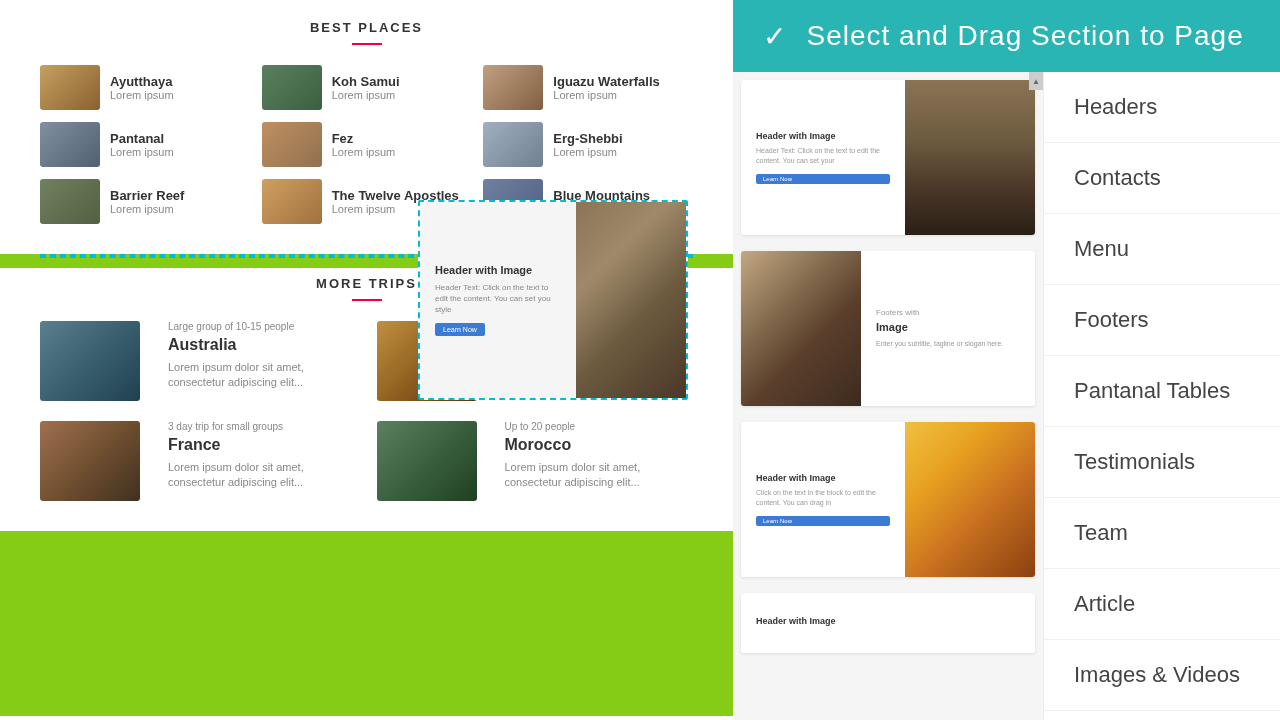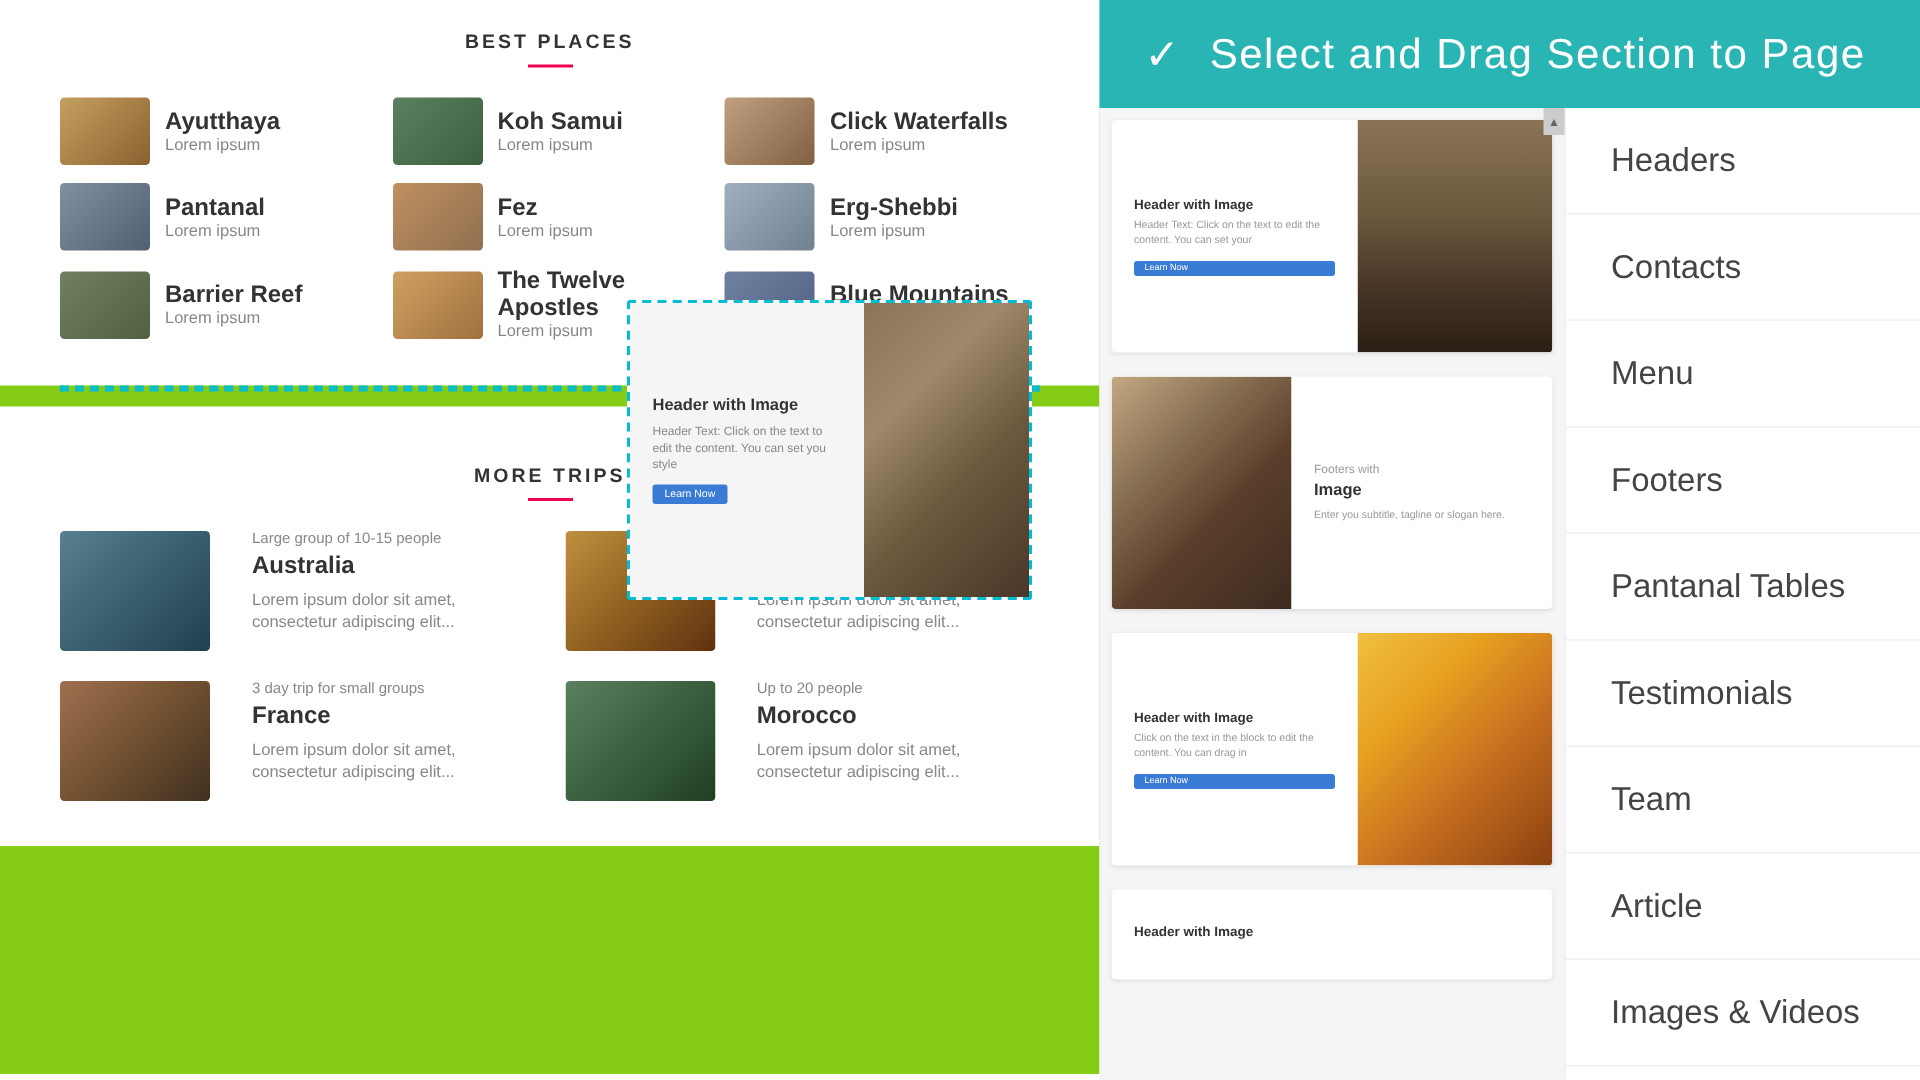--- a/index.html
+++ b/index.html
@@ -51,21 +51,21 @@
 
     .place-thumb {
       width: 60px;
       height: 45px;
       border-radius: 3px;
       flex-shrink: 0;
       object-fit: cover;
     }
 
     .place-name {
-      font-size: 16px;
+      font-size: 13px;
       font-weight: bold;
       color: #333;
     }
 
     .place-lorem {
       font-size: 11px;
       color: #888;
     }
 
     
@@ -140,21 +140,21 @@
 
     .drag-preview-img {
       width: 100%;
       height: 100%;
       background: linear-gradient(135deg, #8b7355 0%, #a0896b 30%, #6b5a3e 60%, #4a3728 100%);
     }
 
     
     .more-trips {
       background: white;
-      padding: 38px 40px 30px;
+      padding: 8px 40px 30px;
       margin-top: 5px;
     }
 
     .trips-grid {
       display: grid;
       grid-template-columns: 1fr 1fr;
       gap: 20px;
       margin-top: 15px;
     }
 
@@ -413,21 +413,21 @@
         <div class="place-thumb place-img-2"></div>
         <div>
             <div class="place-name">Koh Samui</div>
             <div class="place-lorem">Lorem ipsum</div>
           </div>
       </div>
 
       <div class="place-item">
         <div class="place-thumb place-img-3"></div>
         <div>
-            <div class="place-name">Click Waterfalls</div>
+            <div class="place-name">Iguazu Waterfalls</div>
             <div class="place-lorem">Lorem ipsum</div>
           </div>
       </div>
 
       <div class="place-item">
         <div class="place-thumb place-img-4"></div>
         <div>
             <div class="place-name">Pantanal</div>
             <div class="place-lorem">Lorem ipsum</div>
           </div>

